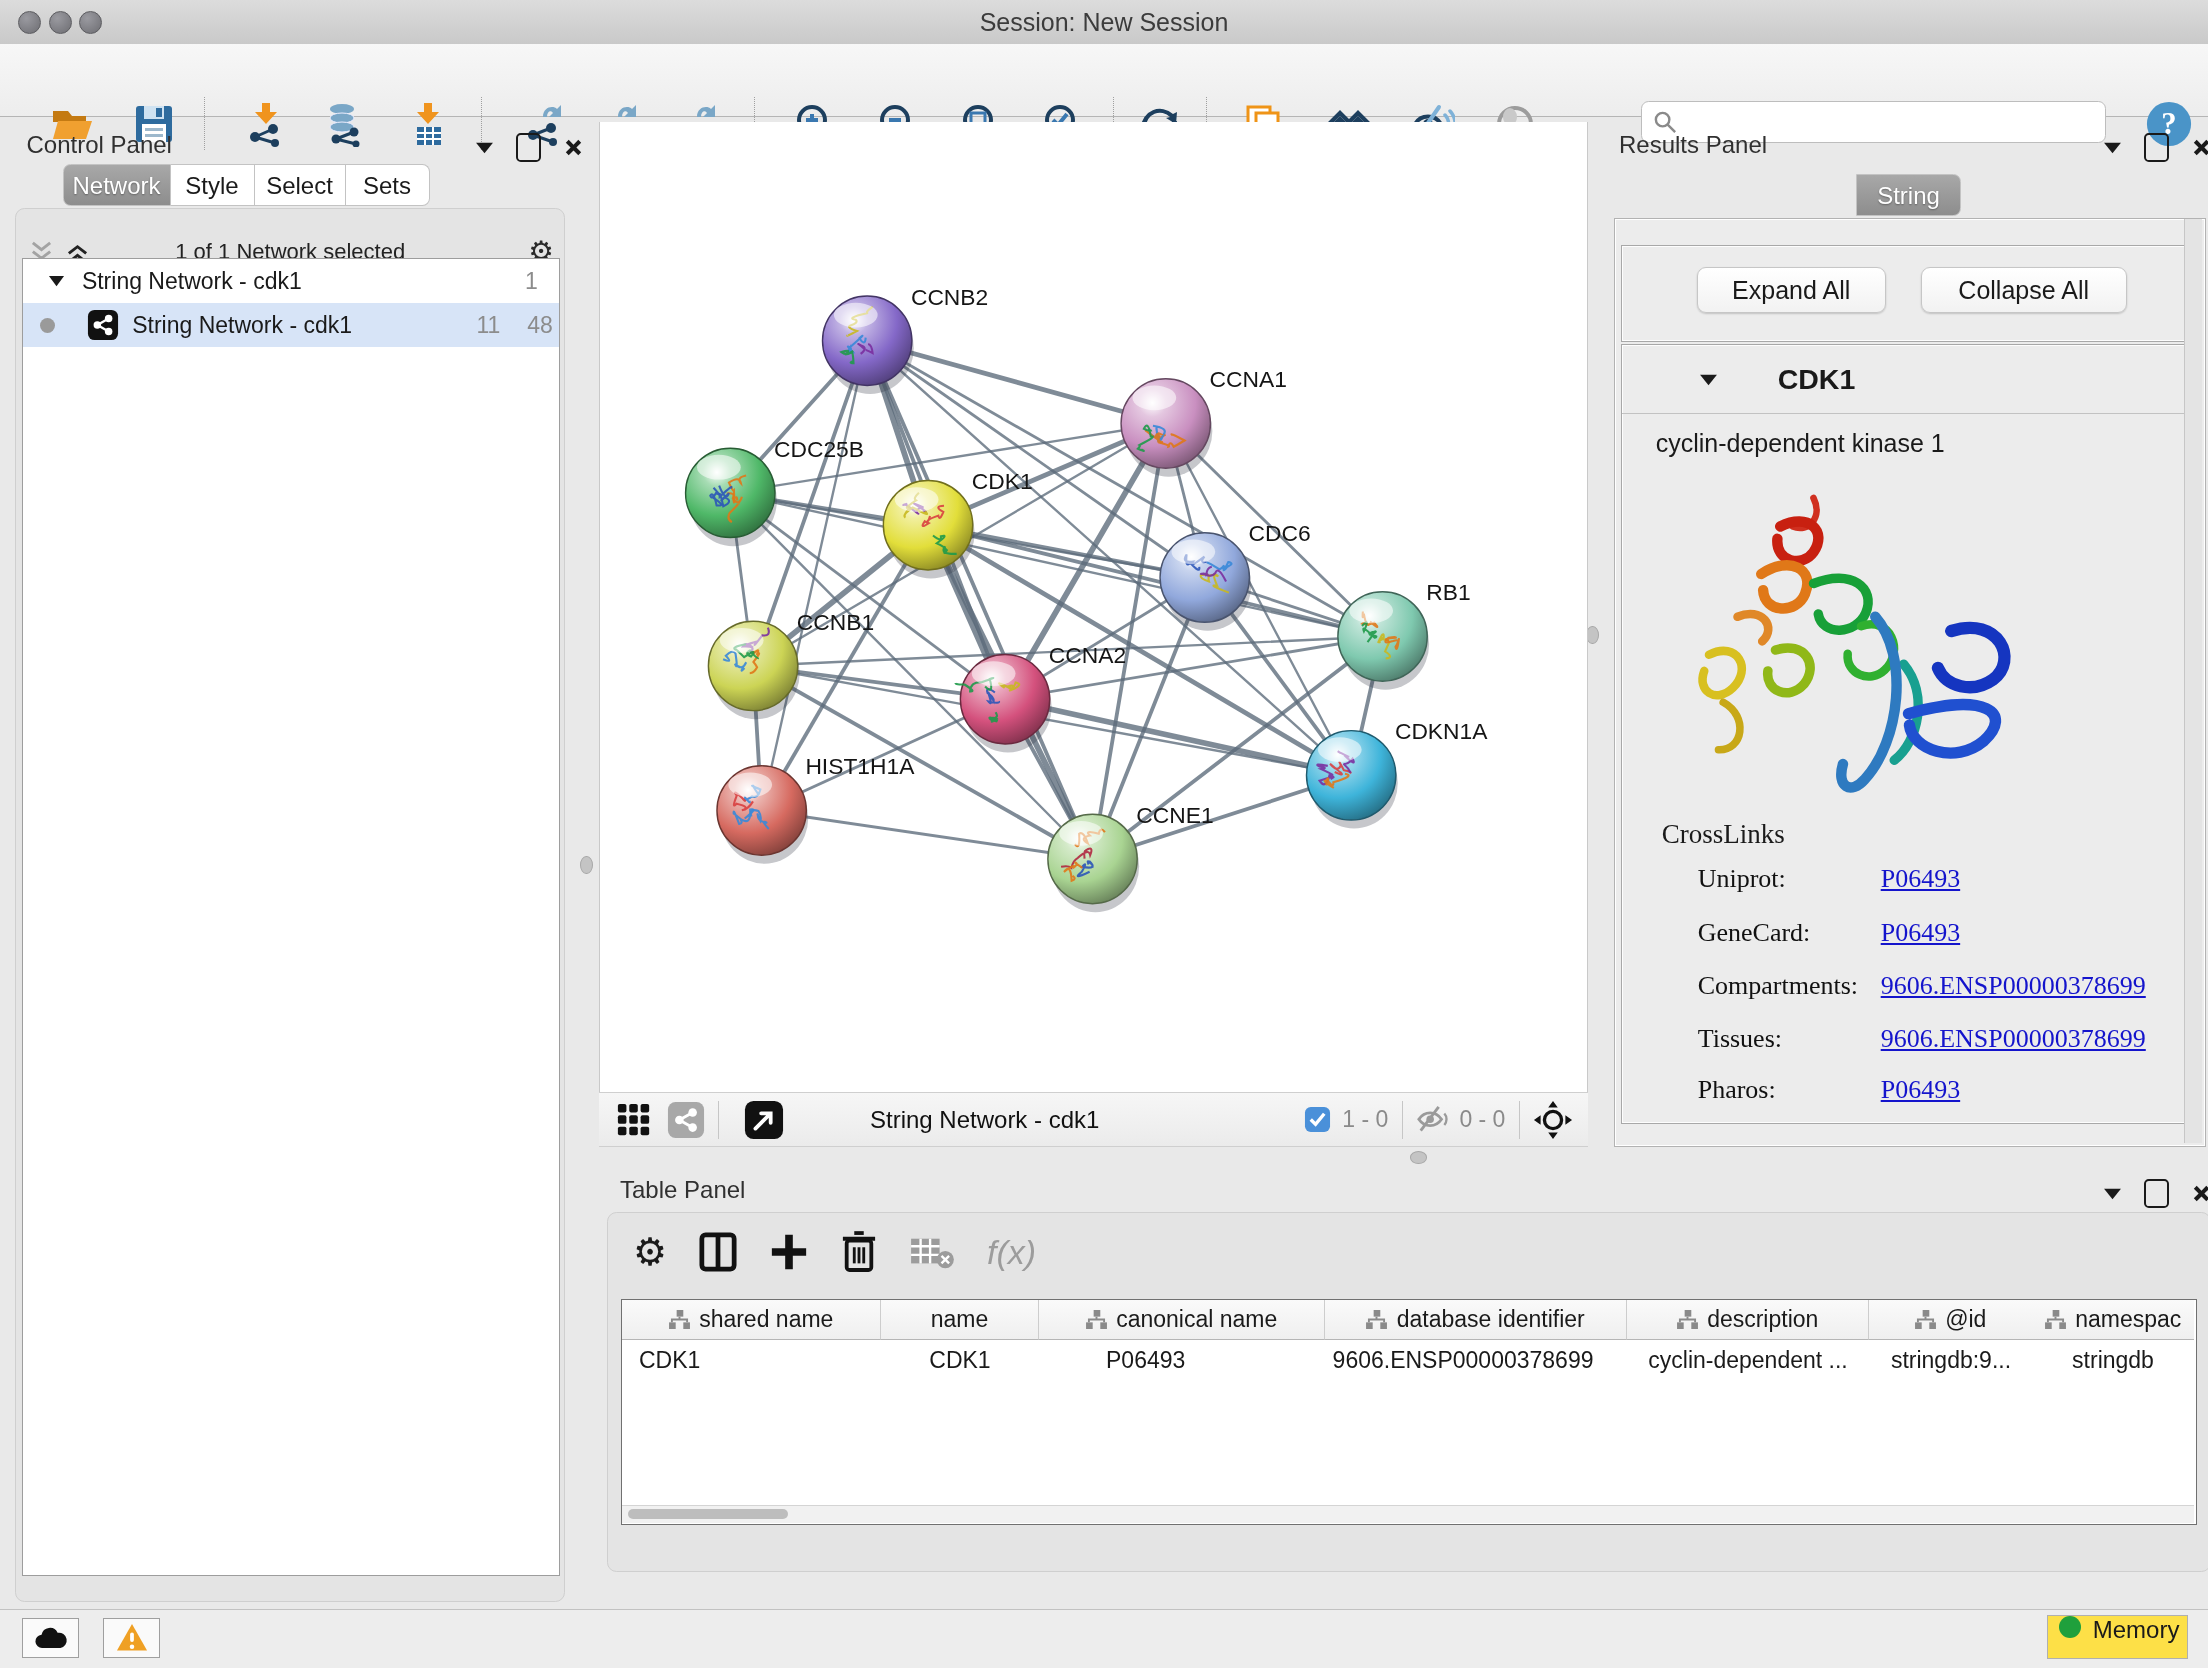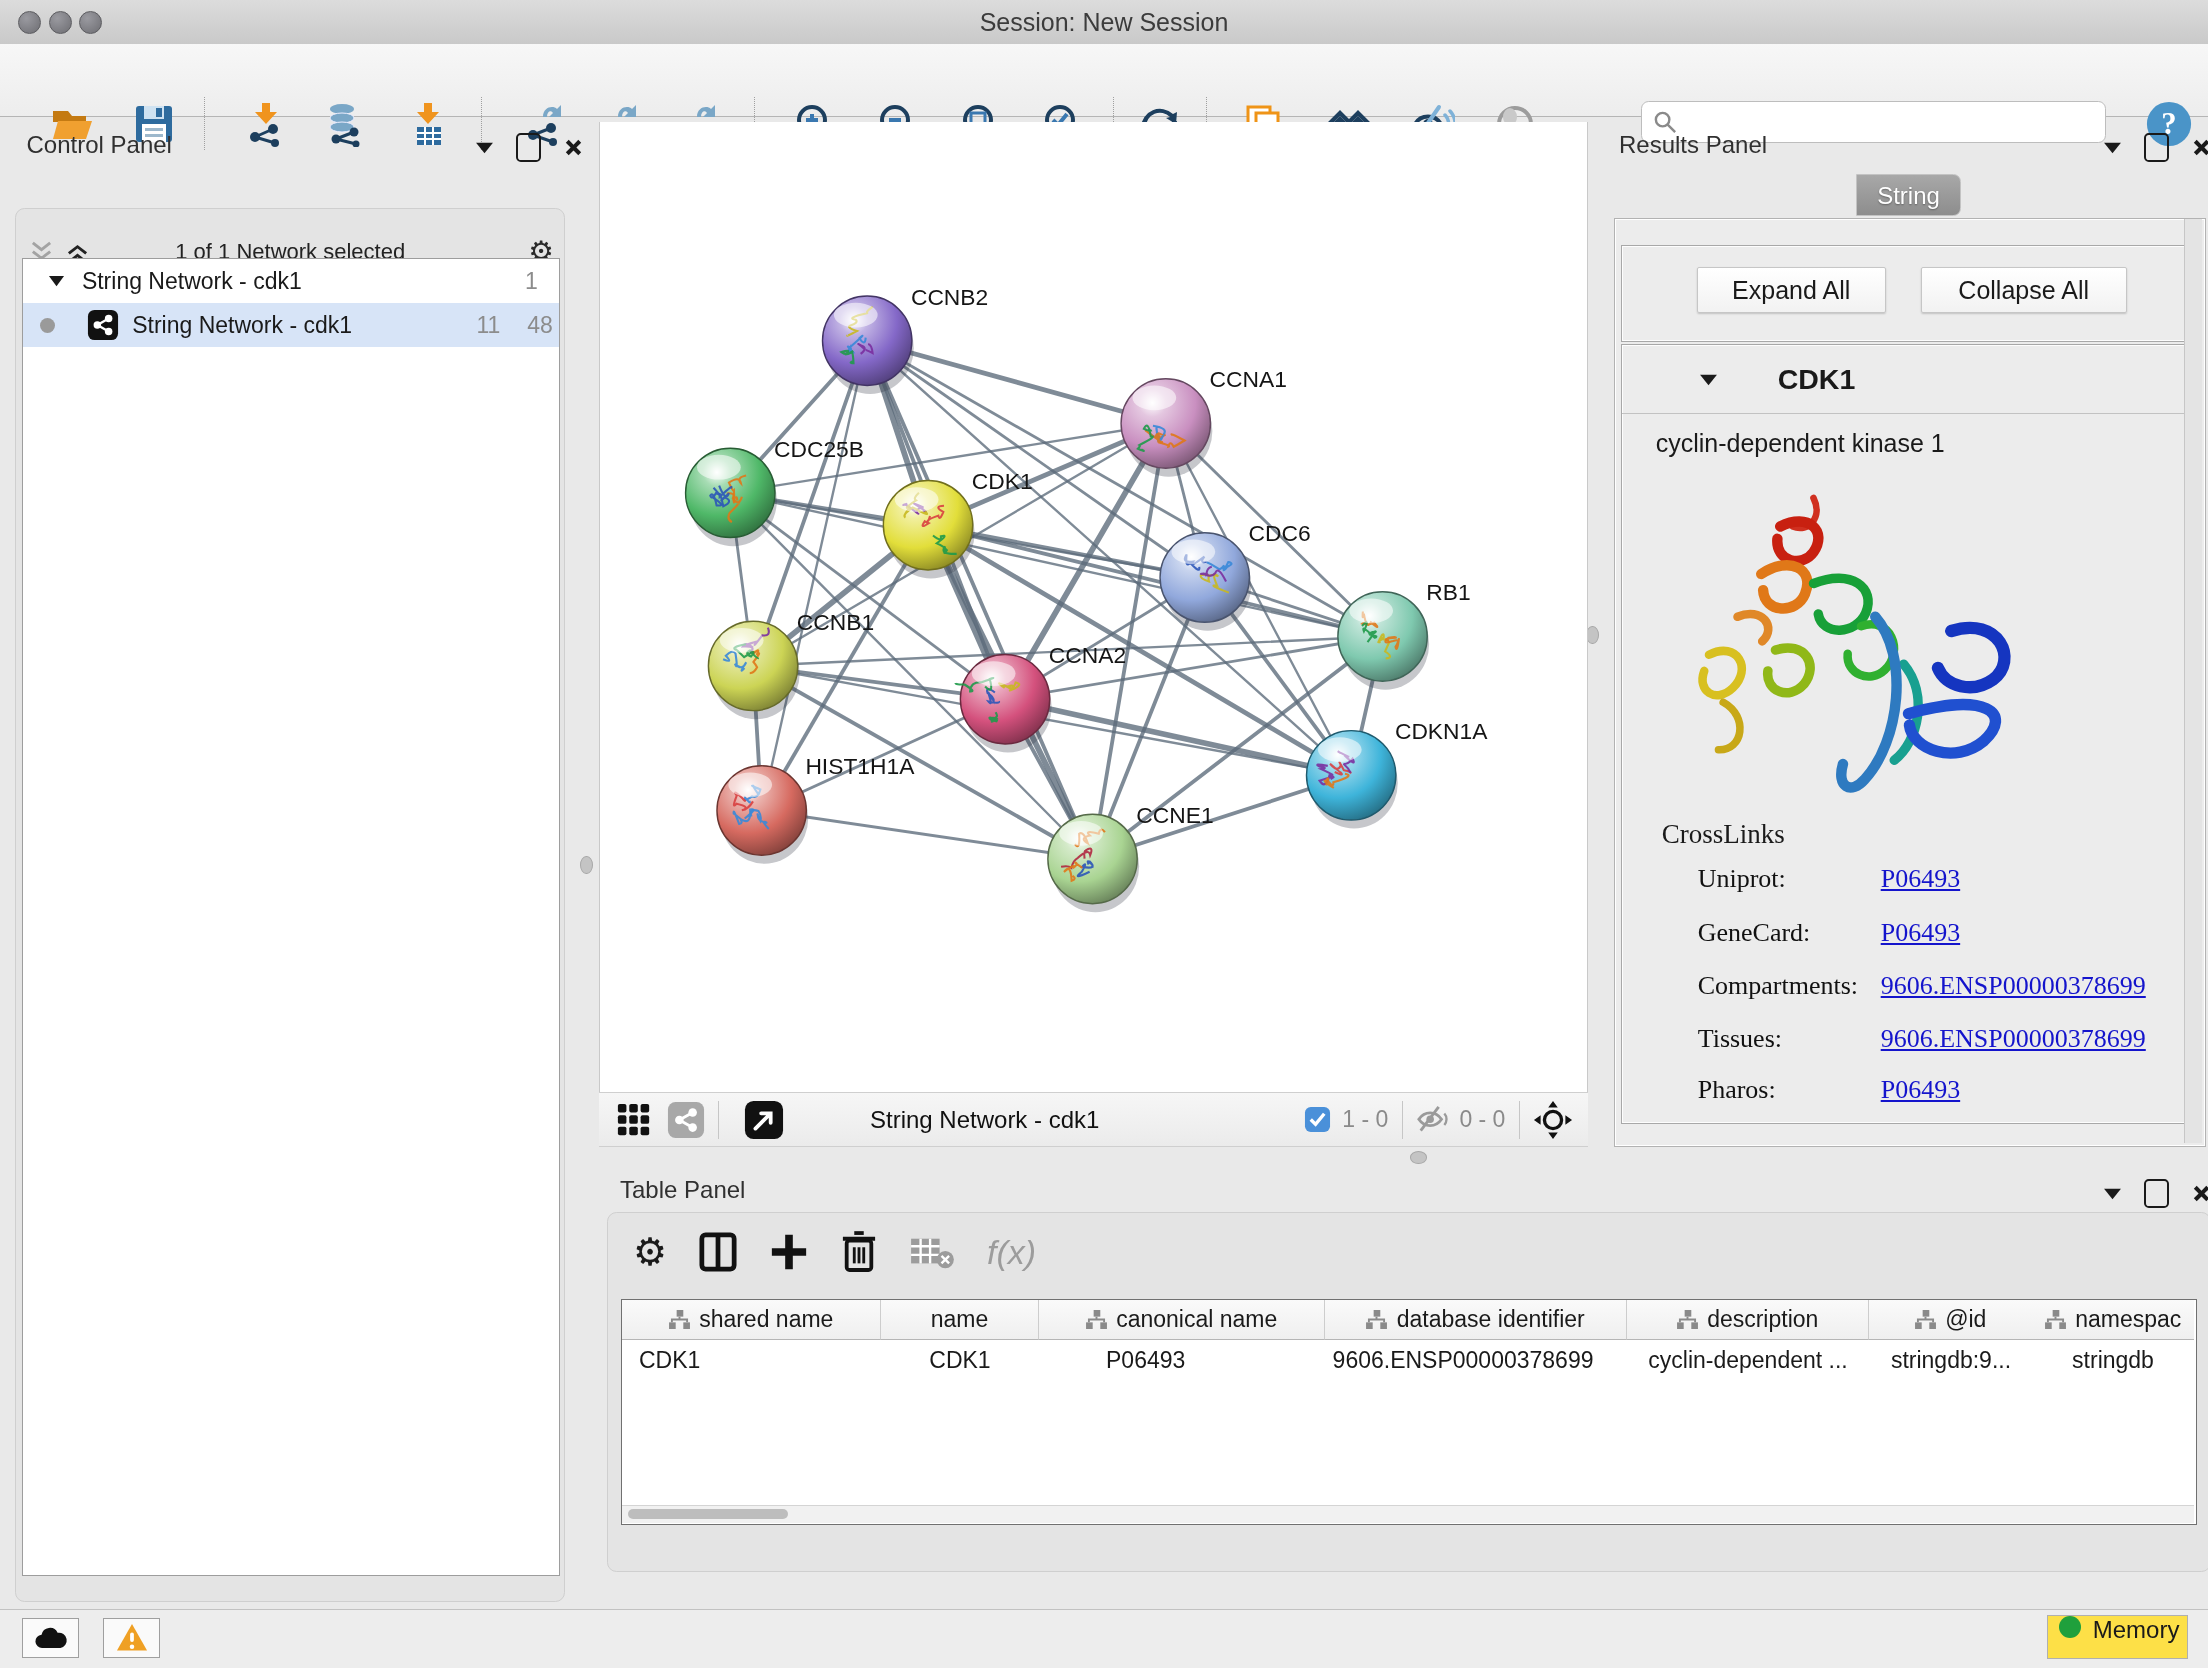--- a/index.html
+++ b/index.html
@@ -41,21 +41,21 @@
   #canvas{left:599px;top:122px;width:987px;height:970px;background:#fff;
       border-left:1px solid #c9c9c9;border-right:1px solid #c9c9c9;box-sizing:content-box;}
   #net-toolbar{left:599px;top:1092px;width:989px;height:53px;background:linear-gradient(#f6f6f6,#ebebeb);
       border-top:1px solid #cfcfcf;border-bottom:1px solid #cfcfcf;display:flex;align-items:center;}
   .ntsep{width:0;height:38px;border-left:1px solid #c6c6c6;margin:0 13.3px;}
   .cnt{font-size:23px;color:#8a8a8a;}
   
   #rp-outer{left:1614px;top:218px;width:590px;height:927px;background:#ececec;border:1.9px solid #b2b2b2;
       box-shadow:inset 0 0 0 1px #fff;}
   .rp-inbox{border:1.9px solid #a8a8a8;background:#ececec;box-shadow:inset 0 0 0 1px #fdfdfd;}
-  .btn{background:linear-gradient(#ffffff,#f2f2f2);border:1px solid #c6c6c6;border-radius:2px;
+  .btn{background:linear-gradient(#ffffff,#f2f2f2);border:1px solid #c6c6c6;border-radius:9px;
       font-size:25px;text-align:center;box-shadow:0 1px 1.9px rgba(0,0,0,.18);}
   .xl-row{position:absolute;left:0;width:100%;height:53px;font-family:"Liberation Serif","DejaVu Serif",serif;font-size:26px;}
   .xl-label{position:absolute;left:76px;color:#111;}
   .xl-link{position:absolute;left:259px;color:#1414cc;text-decoration:underline;}
   
   #tablebox{left:621px;top:1299px;width:1576px;height:226px;background:#fff;border:1.9px solid #707070;box-sizing:border-box;}
   .th{position:absolute;top:0;height:40px;background:linear-gradient(#fafafa,#efefef);
       border-right:1px solid #cdcdcd;border-bottom:1.9px solid #b5b5b5;display:flex;align-items:center;
       justify-content:center;gap:9.5px;font-size:23px;box-sizing:border-box;overflow:hidden;}
   .td{position:absolute;top:40px;height:40px;font-size:23px;display:flex;align-items:center;
@@ -248,20 +248,23 @@
     <div class="abs panel-ctl" style="left:464px;top:11.4px">
       <svg width="21" height="15" viewBox="0 0 22 16">
           <path d="M2 3 h18 l-9 11z" fill="#1a1a1a"></path>
         </svg>
       <div class="float-box"></div>
       <svg width="23" height="23" viewBox="0 0 24 24">
           <path d="M4 7 L7 4 L12 9 L17 4 L20 7 L15 12 L20 17 L17 20 L12 15 L7 20 L4 17 L9 12z" fill="#1a1a1a"></path>
         </svg>
     </div>
 
+    <div class="abs" style="left:53px;top:42px">
+      <div class="seg first sel" style="width:108px">Network</div><div class="seg" style="width:84px">Style</div><div class="seg" style="width:91px">Select</div><div class="seg last" style="width:84px">Sets</div>
+    </div>
     <div class="abs" id="cp-box" style="left:5.7px;top:86px">
 
       <div class="abs" style="left:0;top:18px;width:548px;height:49px;display:flex;align-items:center">
         <svg class="abs" style="left:13.3px;top:13.3px" width="25" height="25" viewBox="0 0 26 26">
             <path d="M4 3 l9 7 9 -7 M4 12 l9 7 9 -7" fill="none" stroke="#a3a3a3" stroke-width="3"></path>
           </svg>
         <svg class="abs" style="left:49px;top:13.3px" width="25" height="25" viewBox="0 0 26 26">
             <path d="M4 23 l9 -7 9 7 M4 14 l9 -7 9 7" fill="none" stroke="#222" stroke-width="3"></path>
           </svg>
         <div class="abs" style="left:0;width:548px;text-align:center;font-size:22px;color:#222">1 of 1 Network selected</div>

